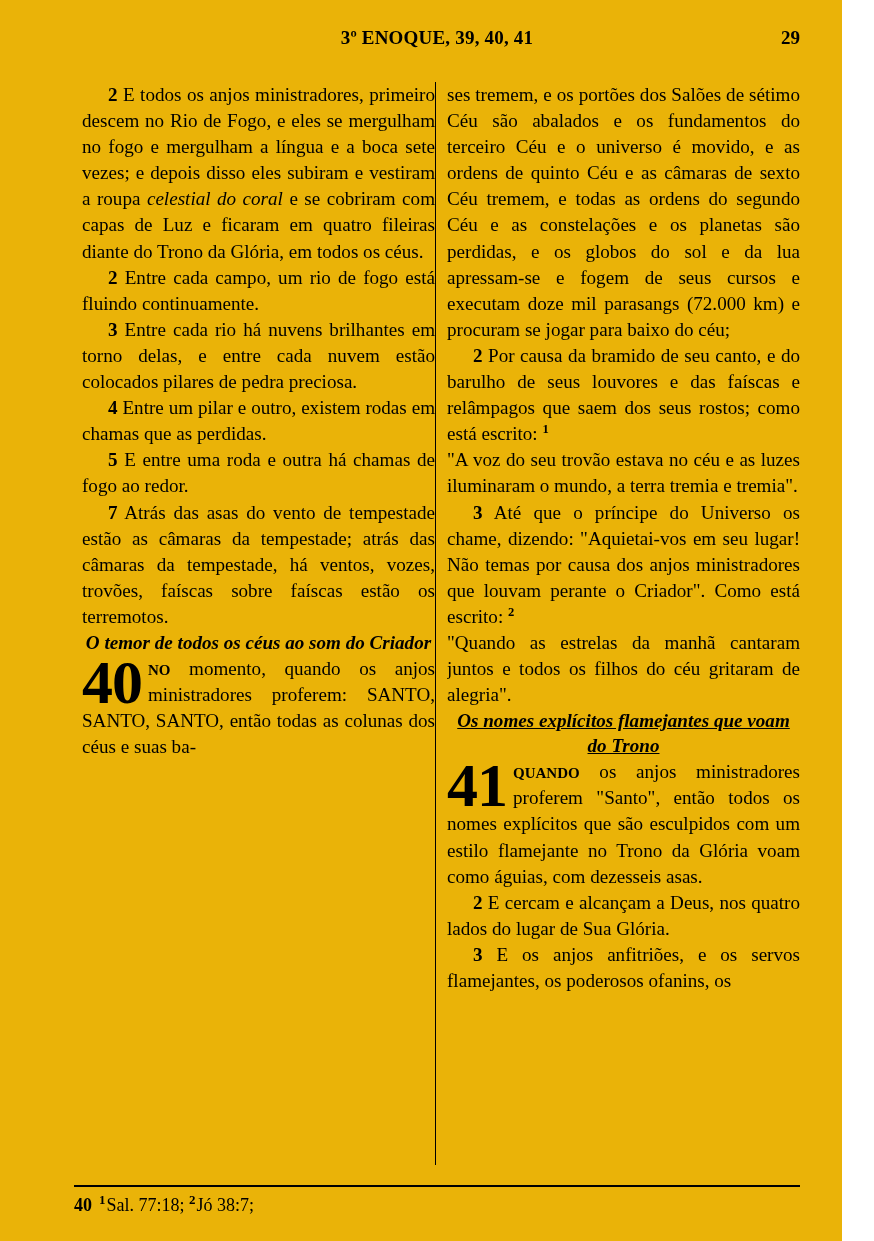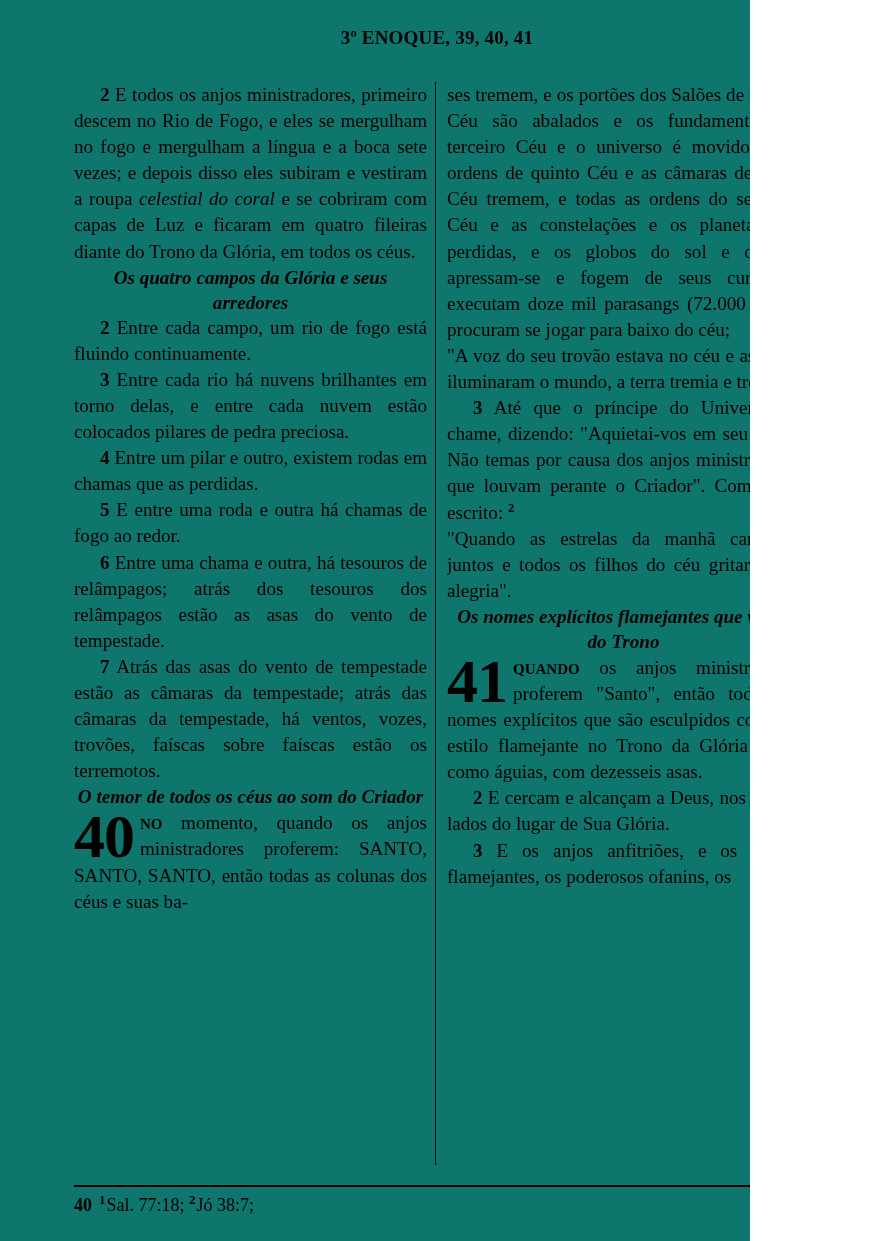--- a/index.html
+++ b/index.html
@@ -6,23 +6,23 @@
     margin: 0;
     padding: 0;
     background: #ffffff;
   }
   body {
     font-family: "Liberation Serif", "DejaVu Serif", serif;
     color: #000000;
   }
   .page {
     position: relative;
-    width: 750px;
+    width: 842px;
     height: 1241px;
-    background: #0f766e;
+    background: #eab308;
     overflow: hidden;
     box-sizing: border-box;
   }
 
   
   .running-head {
     position: absolute;
     top: 27px;
     left: 74px;
     width: 726px;
@@ -54,21 +54,21 @@
     width: 726px;
     height: 1083px;
   }
   .col {
     position: absolute;
     top: 0;
     width: 353px;
     height: 1083px;
     overflow: hidden;
   }
-  .col-left  { left: 0; }
+  .col-left  { left: 8px; }
   .col-right { left: 373px; }
 
   .col-rule {
     position: absolute;
     top: 0;
     left: 361px;
     width: 1px;
     height: 1083px;
     background: #000000;
   }
@@ -102,21 +102,21 @@
   
   h2.section-head {
     margin: 0;
     font-size: 19.1px;
     line-height: 25px;
     font-weight: bold;
     font-style: italic;
     text-align: center;
   }
   .head-gap-above { margin-top: 13px; }
-  .head-gap-above-lg { margin-top: 26px; }
+  .head-gap-above-lg { margin-top: 26px; text-decoration: underline; }
 
   
   .chapter {
     position: relative;
     margin: 0;
     font-size: 19.1px;
     line-height: 26.1px;
     text-align: justify;
   }
   .dropcap {
@@ -179,43 +179,42 @@
     <div class="rh-pageno">29</div>
   </div>
 
   <div class="columns">
     <div class="col-rule"></div>
 
     <div class="col col-left">
 
       <p class="verse"><span class="vn">2</span><span> E todos os anjos ministradores, primeiro descem no Rio de Fogo, e eles se mergulham no fogo e mergulham a língua e a boca sete vezes; e depois disso eles subiram e vestiram a roupa </span><span class="ital">celestial do coral</span><span> e se cobriram com capas de Luz e ficaram em quatro fileiras diante do Trono da Glória, em todos os céus.</span></p>
 
-      <h2 class="section-head head-gap-above">Os quatro campos da Glória e seus arredores</h2>
 
 
       <p class="verse"><span class="vn">2</span><span> Entre cada campo, um rio de fogo está fluindo continuamente.</span></p>
       <p class="verse"><span class="vn">3</span><span> Entre cada rio há nuvens brilhantes em torno delas, e entre cada nuvem estão colocados pilares de pedra preciosa.</span></p>
       <p class="verse"><span class="vn">4</span><span> Entre um pilar e outro, existem rodas em chamas que as perdidas.</span></p>
       <p class="verse"><span class="vn">5</span><span> E entre uma roda e outra há chamas de fogo ao redor.</span></p>
-      <p class="verse"><span class="vn">6</span><span> Entre uma chama e outra, há tesouros de relâmpagos; atrás dos tesouros dos relâmpagos estão as asas do vento de tempestade.</span></p>
       <p class="verse"><span class="vn">7</span><span> Atrás das asas do vento de tempestade estão as câmaras da tempestade; atrás das câmaras da tempestade, há ventos, vozes, trovões, faíscas sobre faíscas estão os terremotos.</span></p>
 
       <h2 class="section-head">O temor de todos os céus ao som do Criador</h2>
 
       <div class="chapter">
         <span class="dropcap">40</span>
         <p class="chapter-body"><span class="smallcaps">NO</span><span> momento, quando os anjos ministradores proferem: SANTO, SANTO, SANTO, então todas as colunas dos céus e suas ba-</span></p>
       </div>
 
     </div>
 
     <div class="col col-right">
 
       <p class="verse cont">ses tremem, e os portões dos Salões de sétimo Céu são abalados e os fundamentos do terceiro Céu e o universo é movido, e as ordens de quinto Céu e as câmaras de sexto Céu tremem, e todas as ordens do segundo Céu e as constelações e os planetas são perdidas, e os globos do sol e da lua apressam-se e fogem de seus cursos e executam doze mil parasangs (72.000 km) e procuram se jogar para baixo do céu;</p>
 
+      <p class="verse"><span class="vn">2</span><span> Por causa da bramido de seu canto, e do barulho de seus louvores e das faíscas e relâmpagos que saem dos seus rostos; como está escrito: </span><span class="sup">1</span></p>
       <p class="verse cont">"A voz do seu trovão estava no céu e as luzes iluminaram o mundo, a terra tremia e tremia".</p>
 
       <p class="verse"><span class="vn">3</span><span> Até que o príncipe do Universo os chame, dizendo: "Aquietai-vos em seu lugar! Não temas por causa dos anjos ministradores que louvam perante o Criador". Como está escrito: </span><span class="sup">2</span></p>
       <p class="verse cont">"Quando as estrelas da manhã cantaram juntos e todos os filhos do céu gritaram de alegria".</p>
 
       <h2 class="section-head head-gap-above-lg">Os nomes explícitos flamejantes que voam do Trono</h2>
 
       <div class="chapter">
         <span class="dropcap">41</span>
         <p class="chapter-body"><span class="smallcaps">QUANDO</span><span> os anjos ministradores proferem "Santo", então todos os nomes explícitos que são esculpidos com um estilo flamejante no Trono da Glória voam como águias, com dezesseis asas.</span></p>

